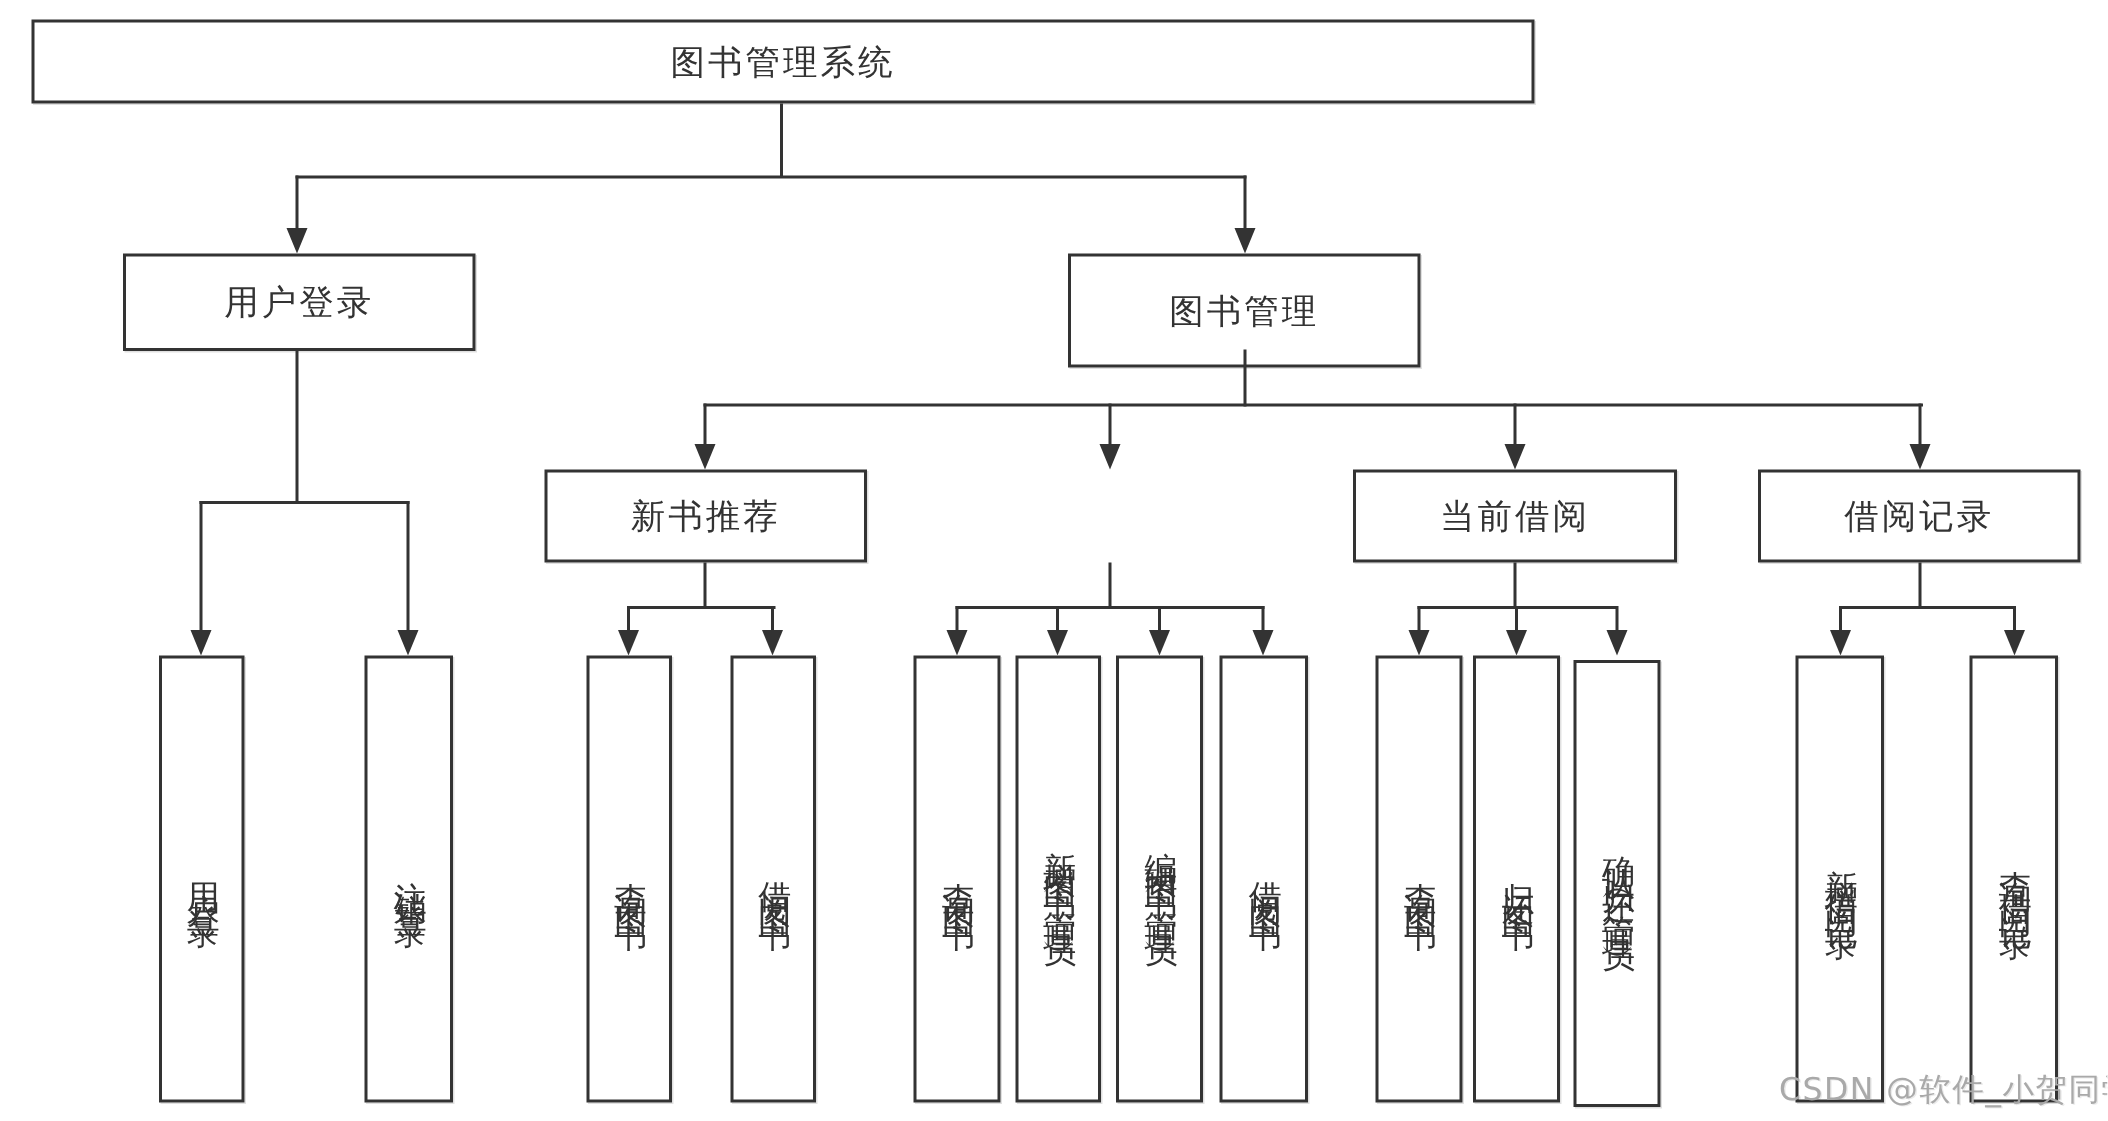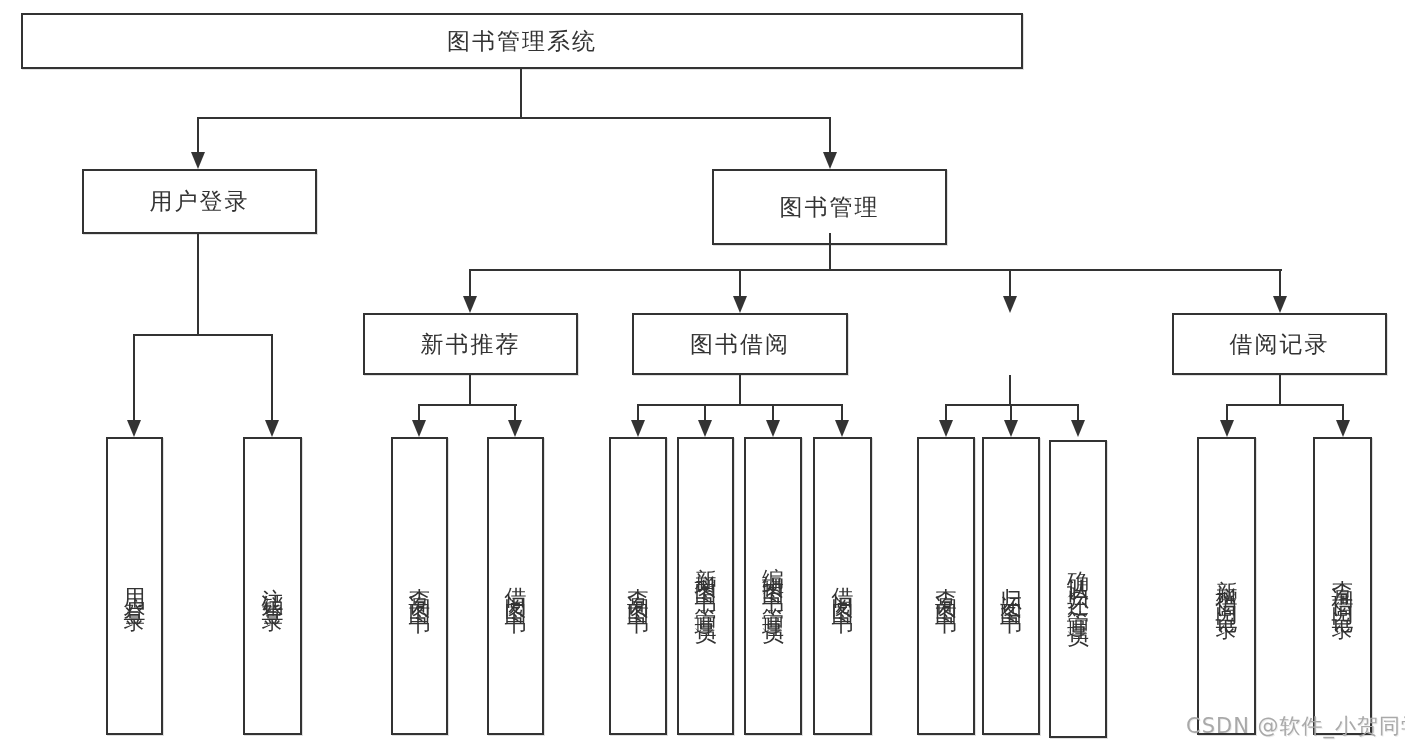--- a/index.html
+++ b/index.html
@@ -107,22 +107,22 @@
   <div class="vline" style="left:739px;  top:269px; height:30px;"></div>
   <div class="arrow" style="left:733px;  top:296px;"></div>
   <div class="vline" style="left:1009px; top:269px; height:30px;"></div>
   <div class="arrow" style="left:1003px; top:296px;"></div>
   <div class="vline" style="left:1279px; top:269px; height:30px;"></div>
   <div class="arrow" style="left:1273px; top:296px;"></div>
 
   <div class="node node-h" style="left:363px; top:313px; width:215px; height:62px;">
     <span>新书推荐</span>
   </div>
-  <div class="node node-h" style="left:632px; top:313px; width:216px; height:62px;">
-    <span>图书借阅</span>
+  <div class="node node-h" style="left:902px; top:313px; width:216px; height:62px;">
+    <span>当前借阅</span>
   </div>
   <div class="node node-h" style="left:1172px; top:313px; width:215px; height:62px;">
     <span>借阅记录</span>
   </div>
 
   <div class="vline" style="left:469px; top:375px; height:31px;"></div>
   <div class="hline" style="left:418px; top:404px; width:99px;"></div>
   <div class="vline" style="left:418px; top:404px; height:18px;"></div>
   <div class="arrow" style="left:412px; top:420px;"></div>
   <div class="vline" style="left:514px; top:404px; height:18px;"></div>

